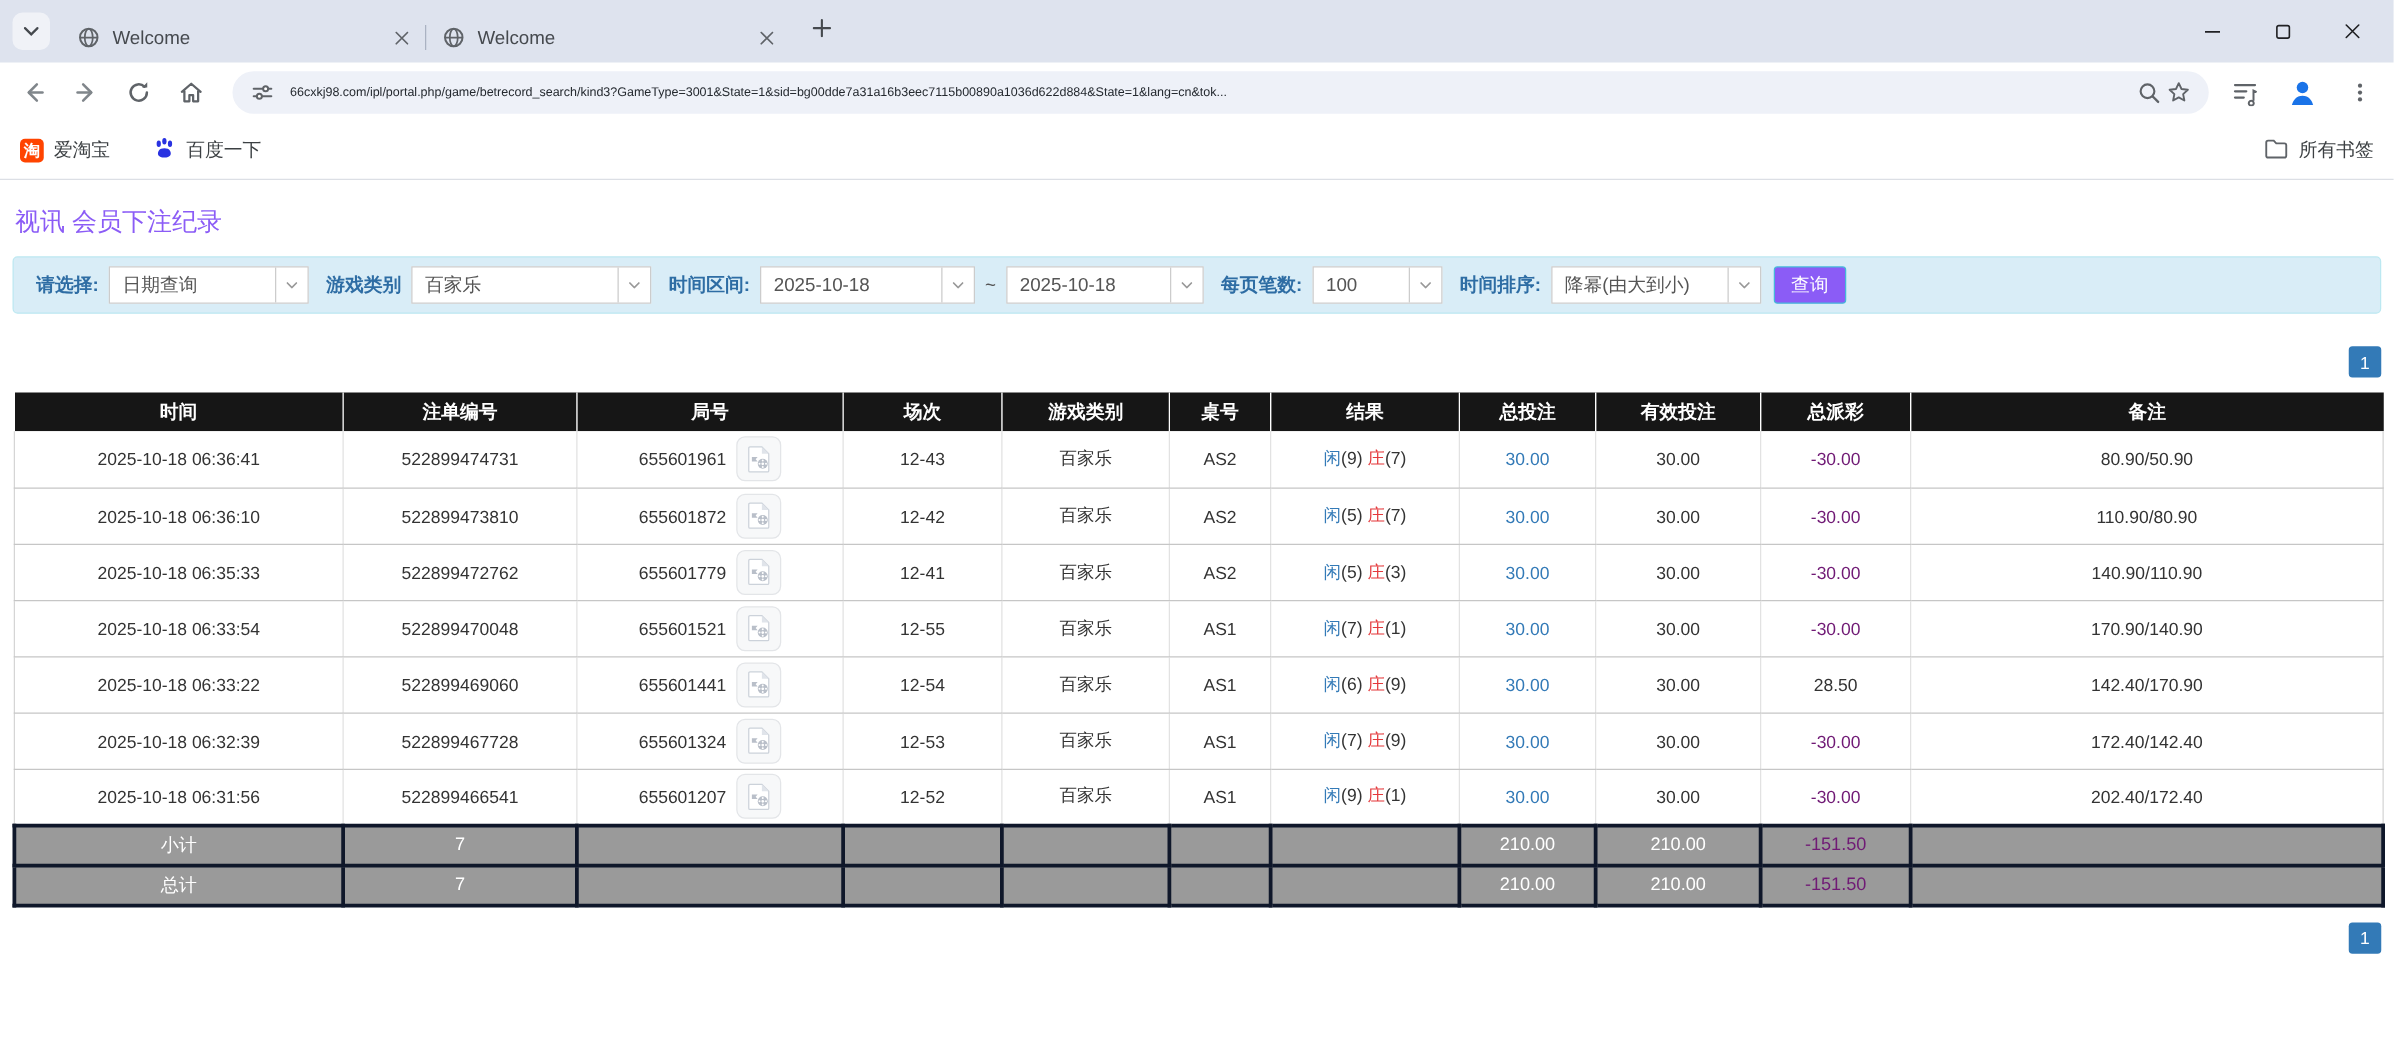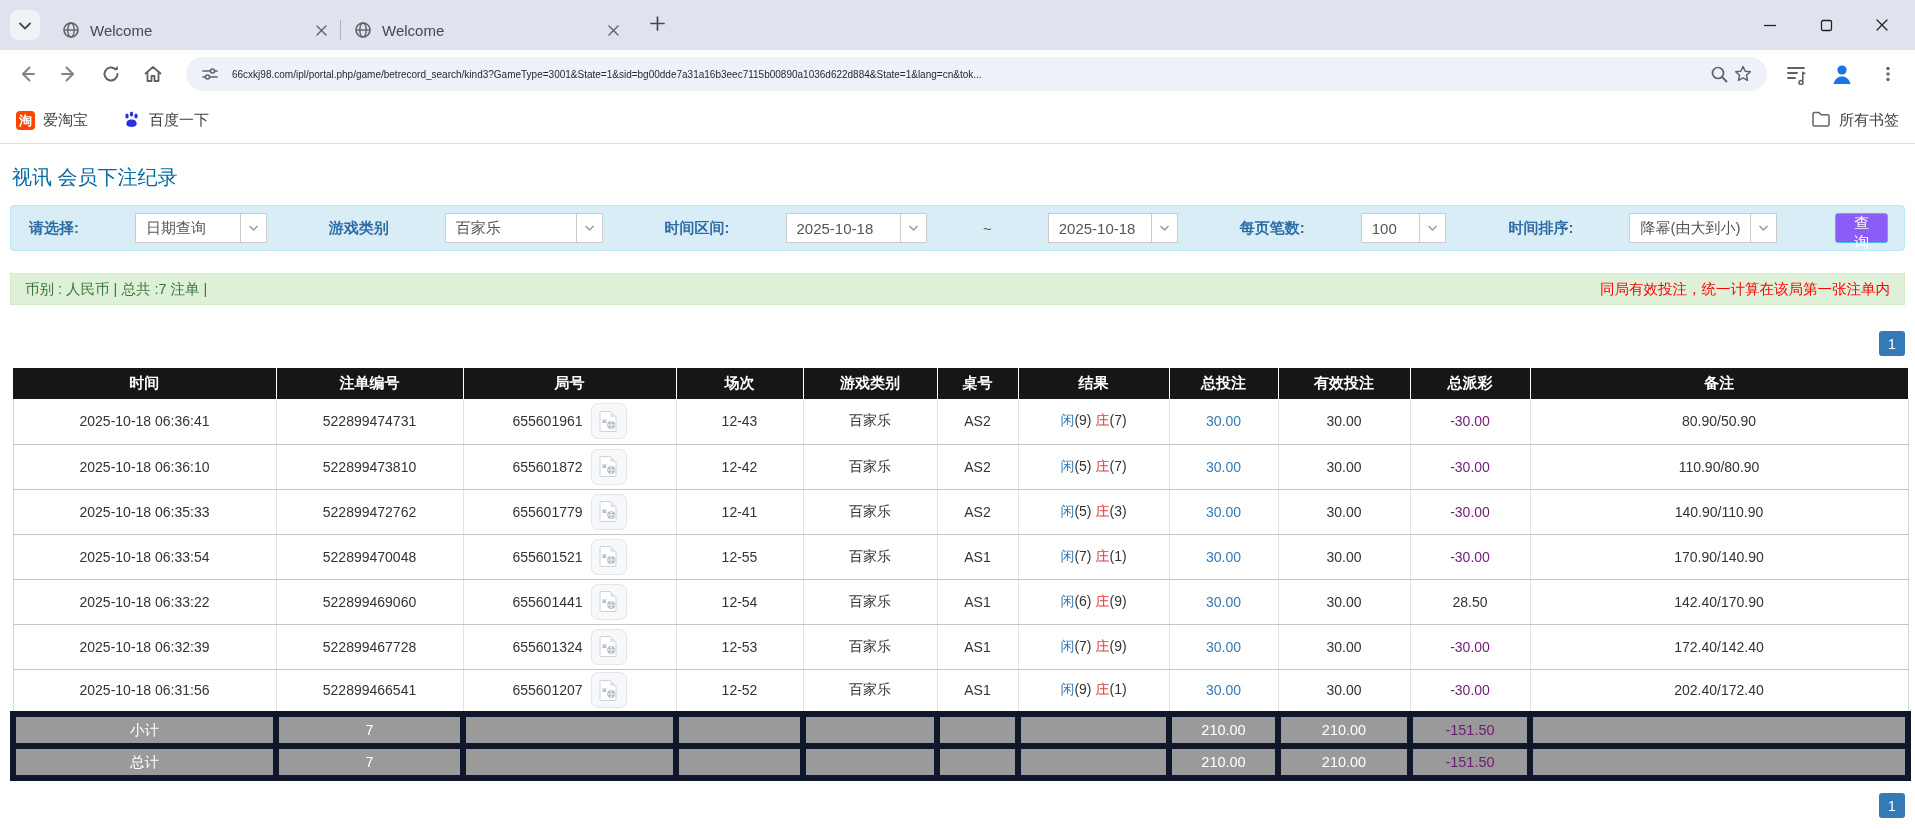--- a/index.html
+++ b/index.html
@@ -26,23 +26,23 @@
   .tb-right { display:flex; align-items:center; gap:20px; }
   .tb-icon { width:26px; height:26px; display:flex; align-items:center; justify-content:center; cursor:pointer; }
 
   .bookmarks { height:46px; background:#fff; border-bottom:1px solid #dcdfe5; display:flex; align-items:center; padding:0 16px; }
   .bm-item { display:flex; align-items:center; gap:8px; margin-right:34px; font-size:15px; color:#3c4043; cursor:pointer; }
   .bm-right { margin-left:auto; display:flex; align-items:center; gap:8px; font-size:15px; color:#3c4043; cursor:pointer; }
   .taobao-badge { width:19px; height:19px; background:#ff4400; color:#fff; border-radius:4px; font-size:13px; font-weight:bold; display:flex; align-items:center; justify-content:center; }
 
   
   .main { padding:0 10px; }
-  .page-title { font-size:20px; font-weight:400; color:#0369a1; margin:20px 0 14px 2px; }
-
-  .filter-panel { background:#d9edf7; border:1px solid #bce8f1; border-radius:4px; height:46px; display:flex; align-items:center; padding:0 16px;gap:48px; }
+  .page-title { font-size:20px; font-weight:400; color:#8b5cf6; margin:20px 0 14px 2px; }
+
+  .filter-panel { background:#d9edf7; border:1px solid #bce8f1; border-radius:4px; height:46px; display:flex; align-items:center; padding:0 16px; }
   .f-label { color:#2e6da4; font-weight:bold; font-size:15px; margin:0 8px 0 14px; white-space:nowrap; }
   .f-label:first-child { margin-left:2px; }
   .select { height:30px; background:#fff; border:1px solid #ccc; display:flex; align-items:stretch; cursor:pointer; }
   .sel-text { padding:0 10px; font-size:15px; color:#555; display:flex; align-items:center; flex:1; white-space:nowrap; overflow:hidden; }
   .sel-arrow { width:26px; border-left:1px solid #ccc; display:flex; align-items:center; justify-content:center; }
   .tilde { color:#555; font-size:15px; margin:0 8px; }
   .btn-search { margin-left:10px; height:30px; padding:0 13px; background:#8b5cf6; border:1px solid #46b8da; border-radius:3px; color:#fff; font-size:15px; cursor:pointer; font-family:inherit; }
 
   .summary-bar { margin-top:22px; background:#dff0d8; border:1px solid #d6e9c6; height:32px; display:flex; align-items:center; justify-content:space-between; padding:0 14px; font-size:14.5px; }
   .summary-left { color:#3c763d; }
@@ -60,21 +60,21 @@
   tbody tr td:first-child { border-left:1px solid #d5d5d5; }
   tbody tr td:last-child { border-right:1px solid #d5d5d5; }
   .round-cell { display:flex; align-items:center; justify-content:center; gap:8px; }
   .video-btn { width:36px; height:36px; background:#f7f8f9; border:1px solid #e3e5e8; border-radius:7px; display:flex; align-items:center; justify-content:center; cursor:pointer; }
   .rp { color:#337ab7; }
   .rb { color:#e4393c; }
   .rn { color:#333; margin-right:4px; }
   .rn.last { margin-right:0; }
   .bet-link { color:#337ab7; cursor:pointer; }
   .red { color:#701a75; }
-  tfoot td { height:32px; background:#9a9a9a; color:#fff; font-size:14.5px; text-align:center; border:6px solid #0f172a; }
+  tfoot td { height:32px; background:#9a9a9a; color:#fff; font-size:14.5px; text-align:center; border:3px solid #0f172a; }
 </style>
 </head>
 <body>
 
 <div class="tabbar">
   <div class="tab-search-btn">
     <span>
       <svg width="12" height="8" viewBox="0 0 12 8">
           <path d="M1 1.5l5 5 5-5" stroke="#45494e" stroke-width="1.8" fill="none" stroke-linecap="round"></path>
         </svg>
@@ -299,24 +299,20 @@
       <span class="sel-arrow">
           <svg width="9" height="6" viewBox="0 0 9 6">
             <path d="M0.5 1l4 4 4-4" stroke="#999" stroke-width="1.4" fill="none"></path>
           </svg>
         </span>
     </div>
 
     <button class="btn-search">查询</button>
   </div>
 
-  <div class="summary-bar">
-    <span class="summary-left">币别 : 人民币 | 总共 :7 注单 |</span>
-    <span class="summary-right">同局有效投注，统一计算在该局第一张注单内</span>
-  </div>
 
   <div class="pager-row">
     <span class="page-badge">1</span>
   </div>
 
   <table class="bets">
     <colgroup>
       <col style="width:263px">
         <col style="width:187px">
         <col style="width:213px">

